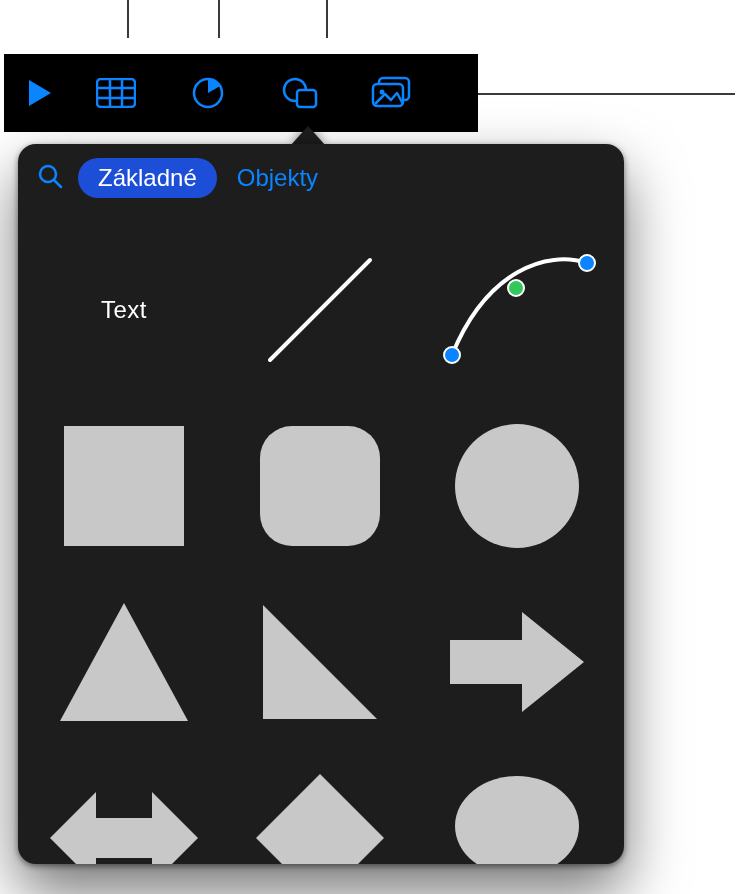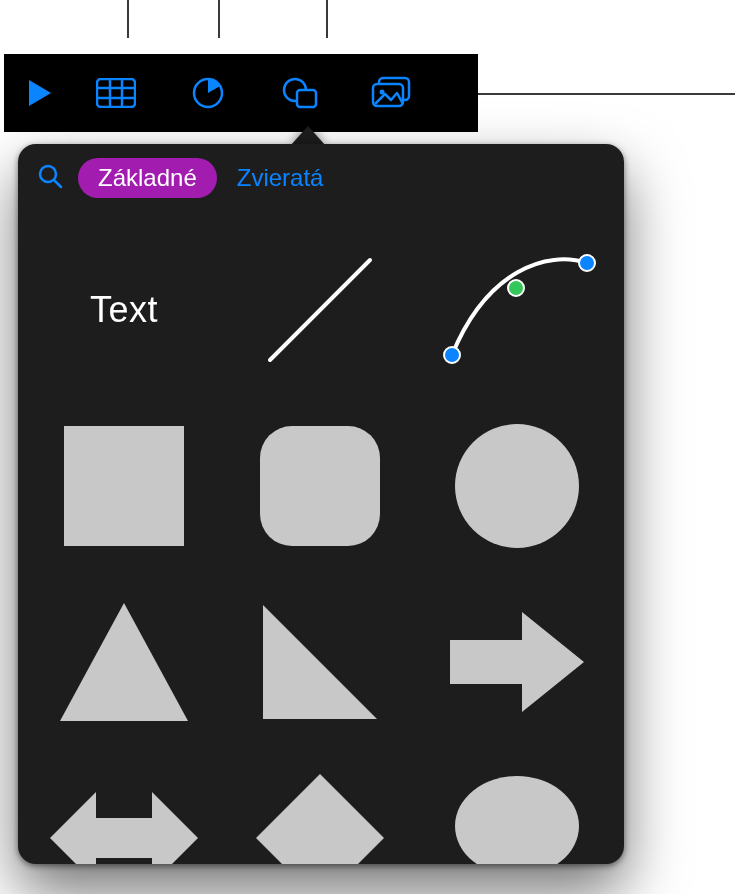--- a/index.html
+++ b/index.html
@@ -108,21 +108,21 @@
   .tab {
     font-size: 24px;
     font-weight: 400;
     padding: 6px 20px;
     border-radius: 20px;
     color: #0a84ff;
     cursor: pointer;
     white-space: nowrap;
   }
   .tab.active {
-    background: #a21caf;
+    background: #1d4ed8;
     color: #ffffff;
     font-weight: 400;
   }
 
   .shapes-grid {
     position: absolute;
     left: 0;
     right: 0;
     top: 68px;
     bottom: 0;
@@ -136,21 +136,21 @@
   }
   .shape-cell {
     display: flex;
     align-items: center;
     justify-content: center;
     color: #c8c8c8;
   }
   .shape-cell svg { display: block; }
   .text-shape {
     color: #ffffff;
-    font-size: 36px;
+    font-size: 24px;
     font-weight: 400;
     letter-spacing: 0.5px;
   }
 </style>
 </head>
 <body>
 
 <div class="stage">
 
   <div class="callout c1"></div>
@@ -214,21 +214,21 @@
         <span>
           <svg width="28" height="28" viewBox="0 0 28 28">
             <circle cx="12" cy="12" r="8" fill="none" stroke="#0a84ff" stroke-width="2.5"></circle>
             <line x1="18" y1="18" x2="25" y2="25" stroke="#0a84ff" stroke-width="2.5" stroke-linecap="round"></line>
           </svg>
         </span>
       </div>
 
       <div class="tabs">
         <div class="tab active">Základné</div>
-        <div class="tab">Zvieratá</div>
+        <div class="tab">Objekty</div>
       </div>
     </div>
 
     <div class="shapes-grid">
 
       <div class="shape-cell">
         <span class="text-shape">Text</span>
       </div>
       <div class="shape-cell">
         <svg width="150" height="150" viewBox="0 0 150 150">

